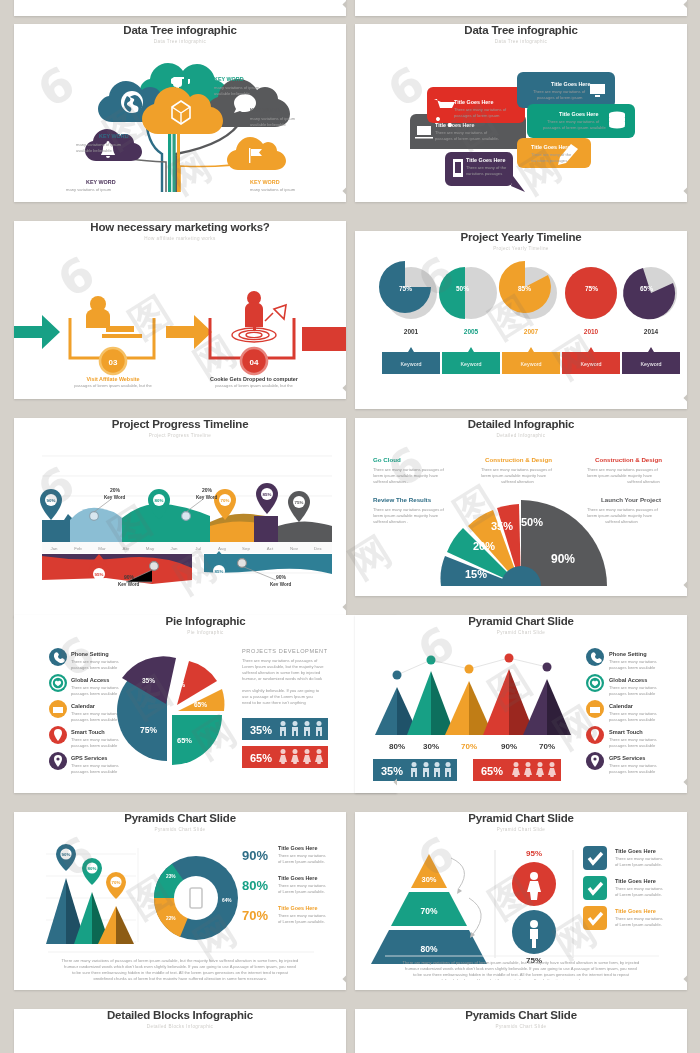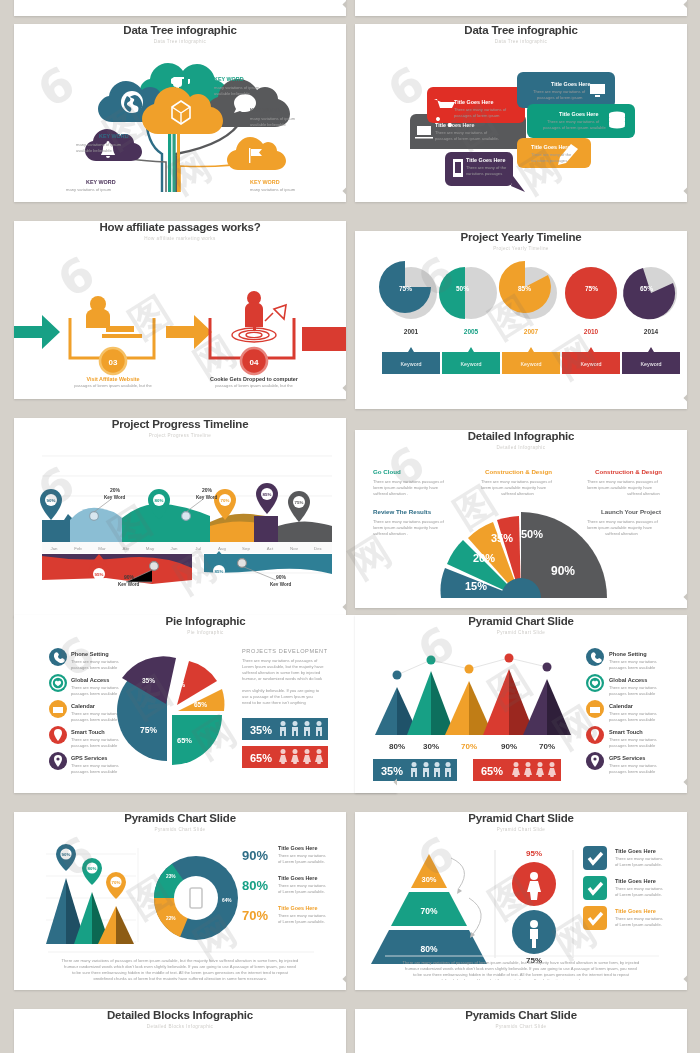--- a/index.html
+++ b/index.html
@@ -191,21 +191,21 @@
         <text class="p" x="111" y="125" fill="#ddd4e3">There are many of the</text>
         <text class="p" x="111" y="131" fill="#ddd4e3">variations passages</text>
       </g>
     </svg>
   </div>
   <span class="pagenum">19</span>
 </div>
 
 <div class="slide" style="position:absolute;left:14px;top:221px;width:332px;height:178px;">
   <div class="ttl">
-    <h2>How affiliate passages works?</h2>
+    <h2>How necessary marketing works?</h2>
     <div class="sub">How affiliate marketing works</div>
   </div>
   <div class="body">
     <svg width="332" height="148" viewBox="0 0 332 148">
       <path fill="#17a085" d="M0 85h28V74l18 17-18 17v-11H0z"></path>
       <path fill="#f0a02a" d="M152 85h28V74l18 17-18 17v-11h-28z"></path>
       <rect x="288" y="86" width="44" height="24" fill="#d93b30"></rect>
 
       <path fill="none" stroke="#f0a02a" stroke-width="3" d="M56 77v40h84V77"></path>
 
@@ -402,21 +402,21 @@
         <circle cx="228" cy="125" r="4.4" fill="#e2e2e2" stroke="#8a8a8a" stroke-width="1.1"></circle>
         <path stroke="#999" stroke-width=".7" d="M230 129 L262 142"></path>
         <text x="262" y="141" font-size="5" font-weight="bold" fill="#3a3a3a">90%</text>
         <text x="256" y="148" font-size="4.6" font-weight="bold" fill="#3a3a3a">Key Word</text>
       </g>
     </svg>
   </div>
   <span class="pagenum">22</span>
 </div>
 
-<div class="slide" style="position:absolute;left:355px;top:430px;width:332px;height:178px;">
+<div class="slide" style="position:absolute;left:355px;top:418px;width:332px;height:178px;">
   <div class="ttl">
     <h2>Detailed Infographic</h2>
     <div class="sub">Detailed Infographic</div>
   </div>
   <div class="body">
     <svg width="332" height="148" viewBox="0 0 332 148">
 
       <text x="18" y="24" font-size="6.2" font-weight="bold" fill="#17a085">Go Cloud</text>
       <text class="p" x="18" y="33">There are many variations passages of</text>
       <text class="p" x="18" y="39">lorem ipsum available  majority have</text>

